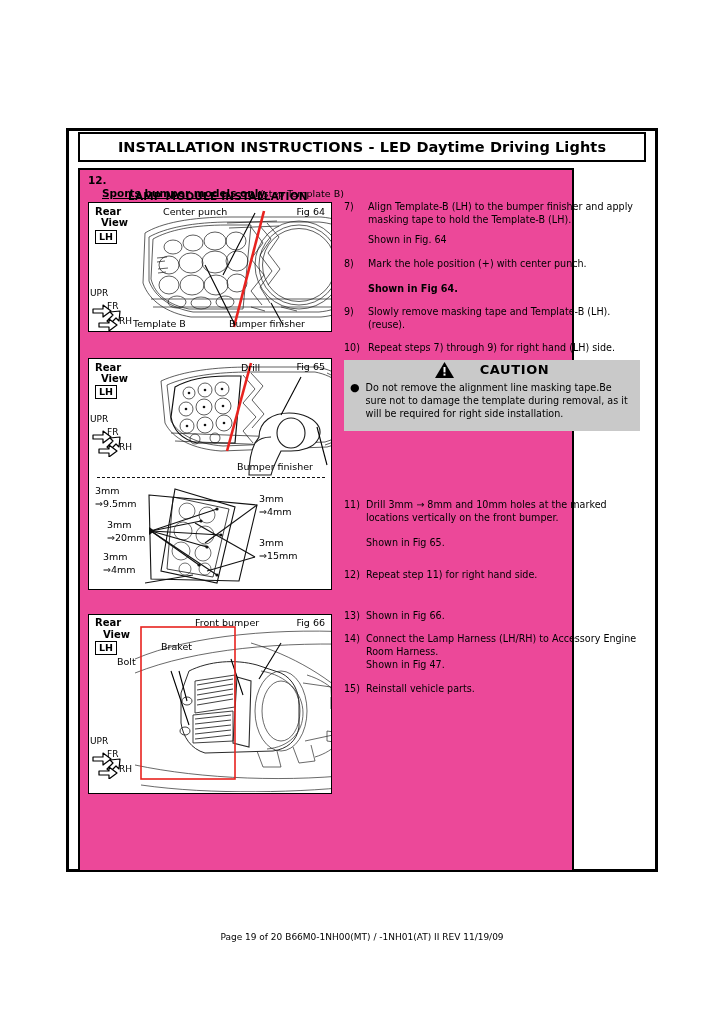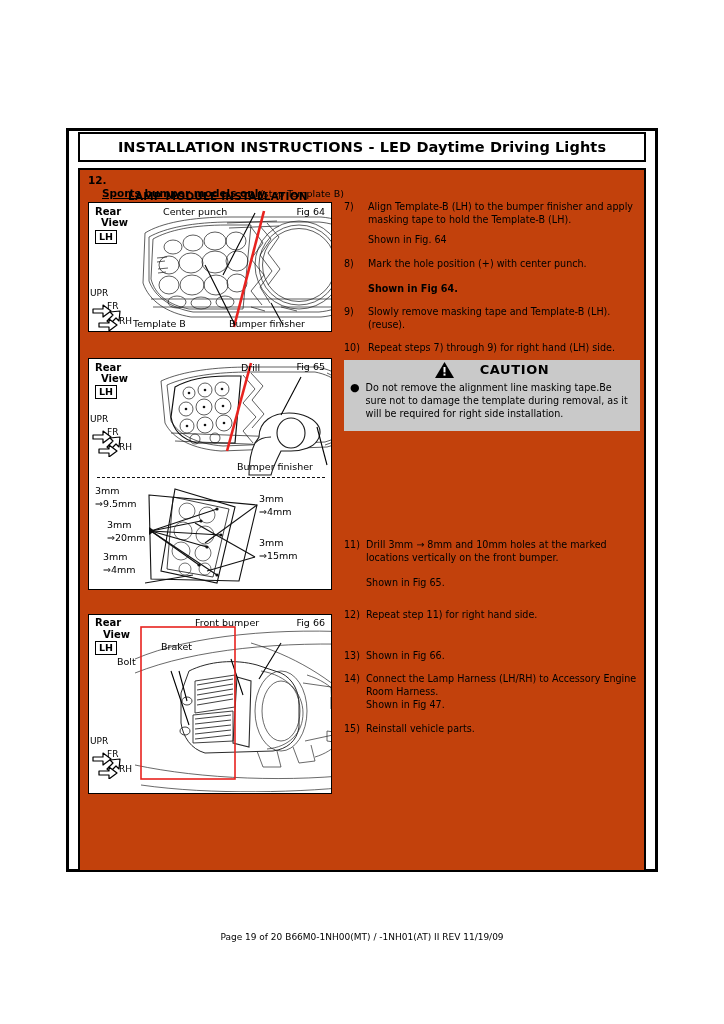--- a/index.html
+++ b/index.html
@@ -7,21 +7,21 @@
   .page{position:absolute;left:0;top:0;width:724px;height:1024px;background:#fff;}
 
   
   .outer-frame{position:absolute;left:66px;top:128px;width:592px;height:744px;border:3px solid #000;box-sizing:border-box;}
 
   
   .title-box{position:absolute;left:78px;top:132px;width:568px;height:30px;border:2px solid #000;box-sizing:border-box;display:flex;align-items:center;justify-content:center;background:#fff;}
   .title-text{font-size:14.5px;font-weight:bold;letter-spacing:.1px;white-space:nowrap;}
 
   
-  .content-box{position:absolute;left:78px;top:168px;width:568px;height:704px;border:2px solid #000;box-sizing:border-box;background:#c2410c;}
+  .content-box{position:absolute;left:78px;top:168px;width:496px;height:704px;border:2px solid #000;box-sizing:border-box;background:#ec4899;}
 
   .sec-num{position:absolute;left:8px;top:4px;font-size:10.5px;font-weight:bold;}
   .sec-title{position:absolute;left:48px;top:20px;font-size:10.5px;font-weight:bold;letter-spacing:.2px;}
   .sub-title{position:absolute;left:22px;top:17px;font-size:10.5px;font-weight:bold;text-decoration:underline;}
   .sub-note{position:absolute;left:180px;top:18px;font-size:9.5px;}
 
   
   .figbox{position:absolute;border:1.5px solid #000;box-sizing:border-box;background:#fff;overflow:hidden;padding-left:42px;}
   #fig64-box{left:8px;top:32px;width:244px;height:130px;}
   #fig65-box{left:8px;top:188px;width:244px;height:232px;}
@@ -377,21 +377,21 @@
         </svg>
         <span class="ttl">CAUTION</span>
       </div>
       <div class="caution-body">
         <span class="bullet">●</span>
         <span class="ctxt">Do not remove the alignment line masking tape.Be sure not to damage the template during removal, as it will be required for right side installation.</span>
       </div>
     </div>
 
     <div class="rcol" style="top:328px;">
-      <div class="step" style="margin-bottom:10px;margin-top:40px;">
+      <div class="step" style="margin-bottom:10px;">
         <span class="num">11)</span>
         <span class="txt" style="margin-left:22px;">Drill 3mm → 8mm and 10mm holes at the marked locations vertically on the front bumper.</span>
         <div class="subline" style="margin-top:12px;margin-left:22px;">Shown in Fig 65.</div>
       </div>
       <div class="step" style="margin-bottom:28px;margin-top:18px;">
         <span class="num">12)</span>
         <span class="txt" style="margin-left:22px;">Repeat step 11) for right hand side.</span>
       </div>
       <div class="step" style="margin-bottom:10px;">
         <span class="num">13)</span>

